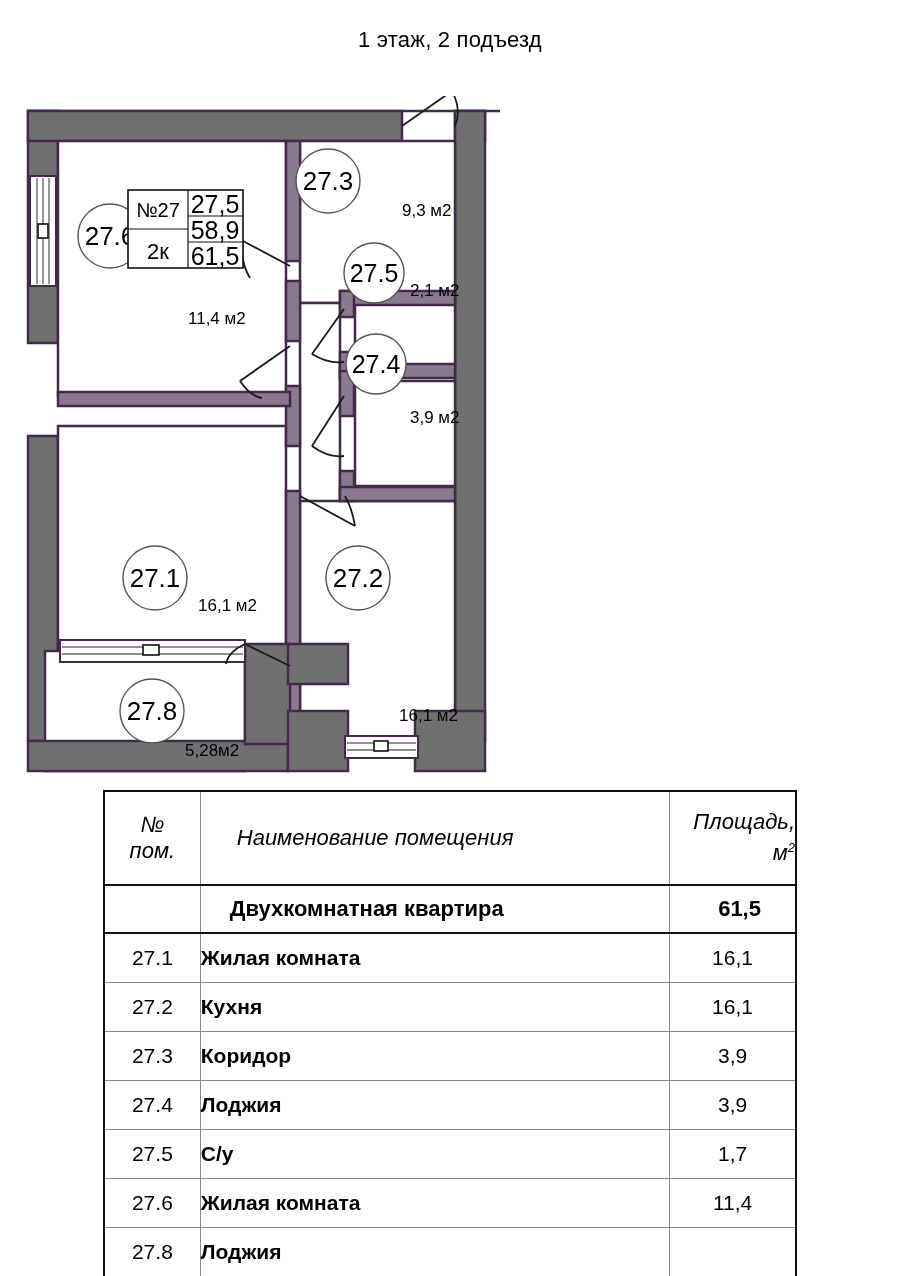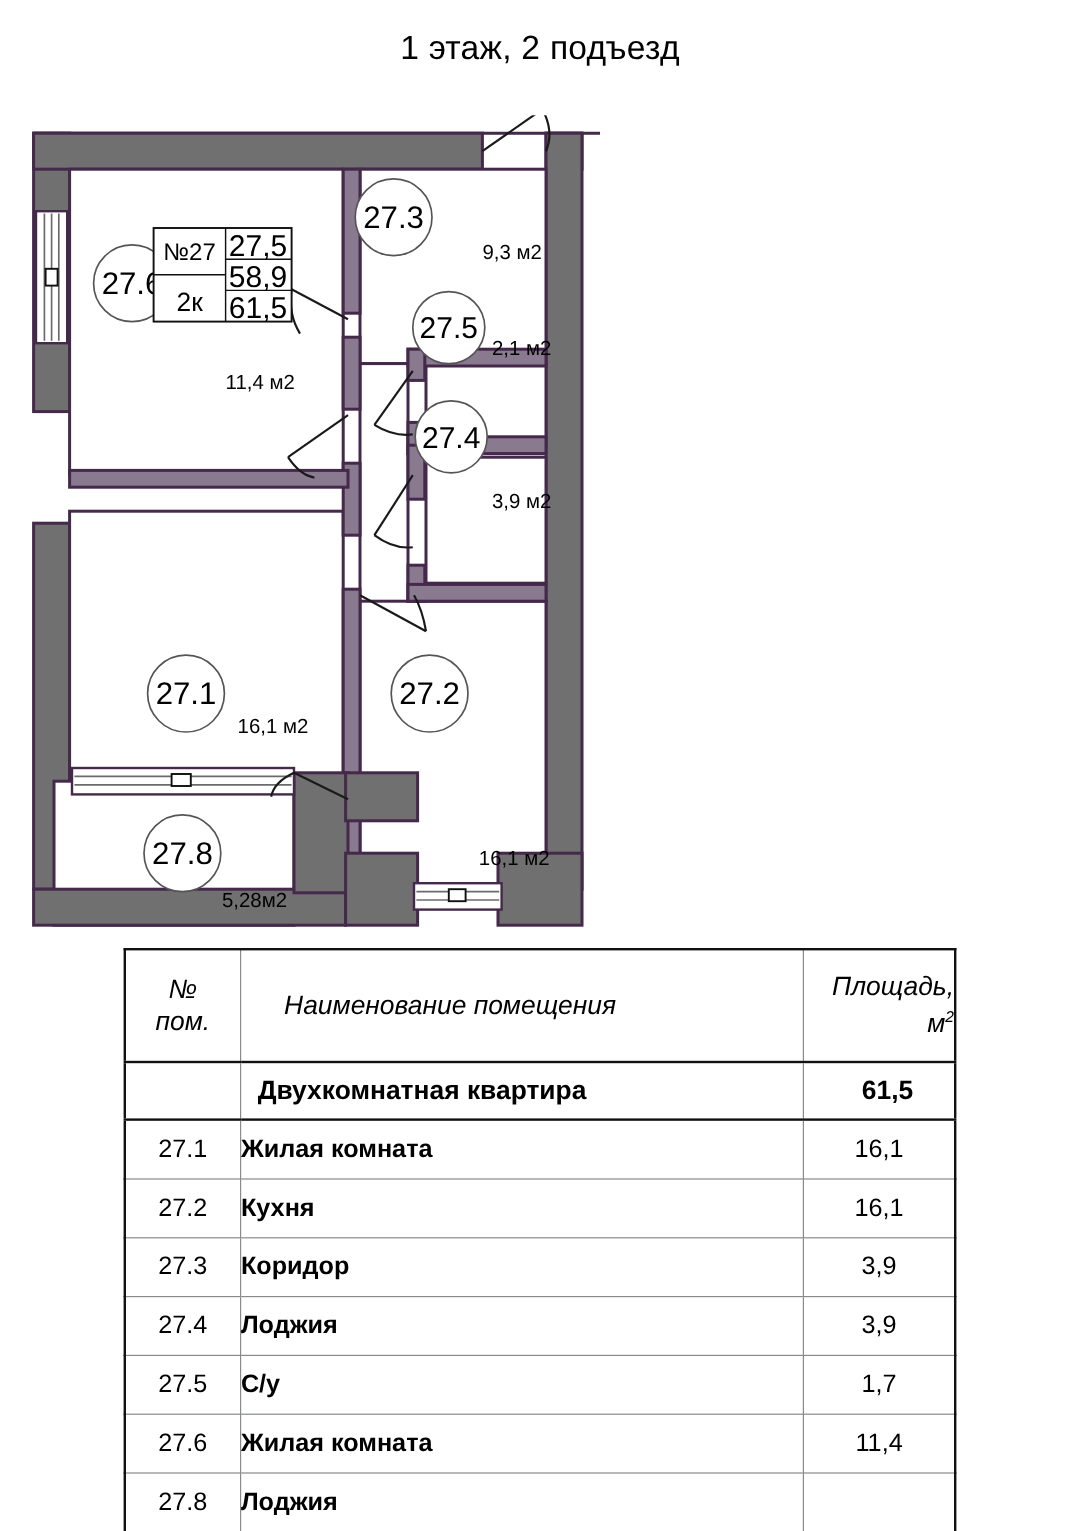--- a/index.html
+++ b/index.html
@@ -19,21 +19,21 @@
 
   
   .title-block {
     position: absolute;
     top: 22px;
     left: 0;
     width: 900px;
     text-align: center;
   }
   .title-line {
-    font-size: 28px;
+    font-size: 22px;
     line-height: 36px;
     color: #000;
     letter-spacing: 0.2px;
   }
 
   
   .plan-wrap {
     position: absolute;
     left: 0;
     top: 96px;
@@ -78,21 +78,21 @@
   .hdr-cell.name { text-align: left; padding-left: 36px; }
   .hdr-cell.area { text-align: right; padding-left: 14px; }
   .sup { font-size: 13px; vertical-align: super; }
 
   .row-total td {
     height: 46px;
     font-weight: bold;
     font-size: 22px;
     border-bottom: 2px solid #111 !important;
   }
-  .row-total .c-name { padding-left: 14px; }
+  .row-total .c-name { padding-left: 29px; }
   .row-total .c-area { padding-left: 14px; }
 
   tbody tr.row-item td {
     height: 48px;
     font-size: 21px;
   }
   .c-num  { text-align: center; }
   .c-name { padding-left: 38px; font-weight: bold; }
   .c-area { text-align: center; padding-right: 20px; }
 

